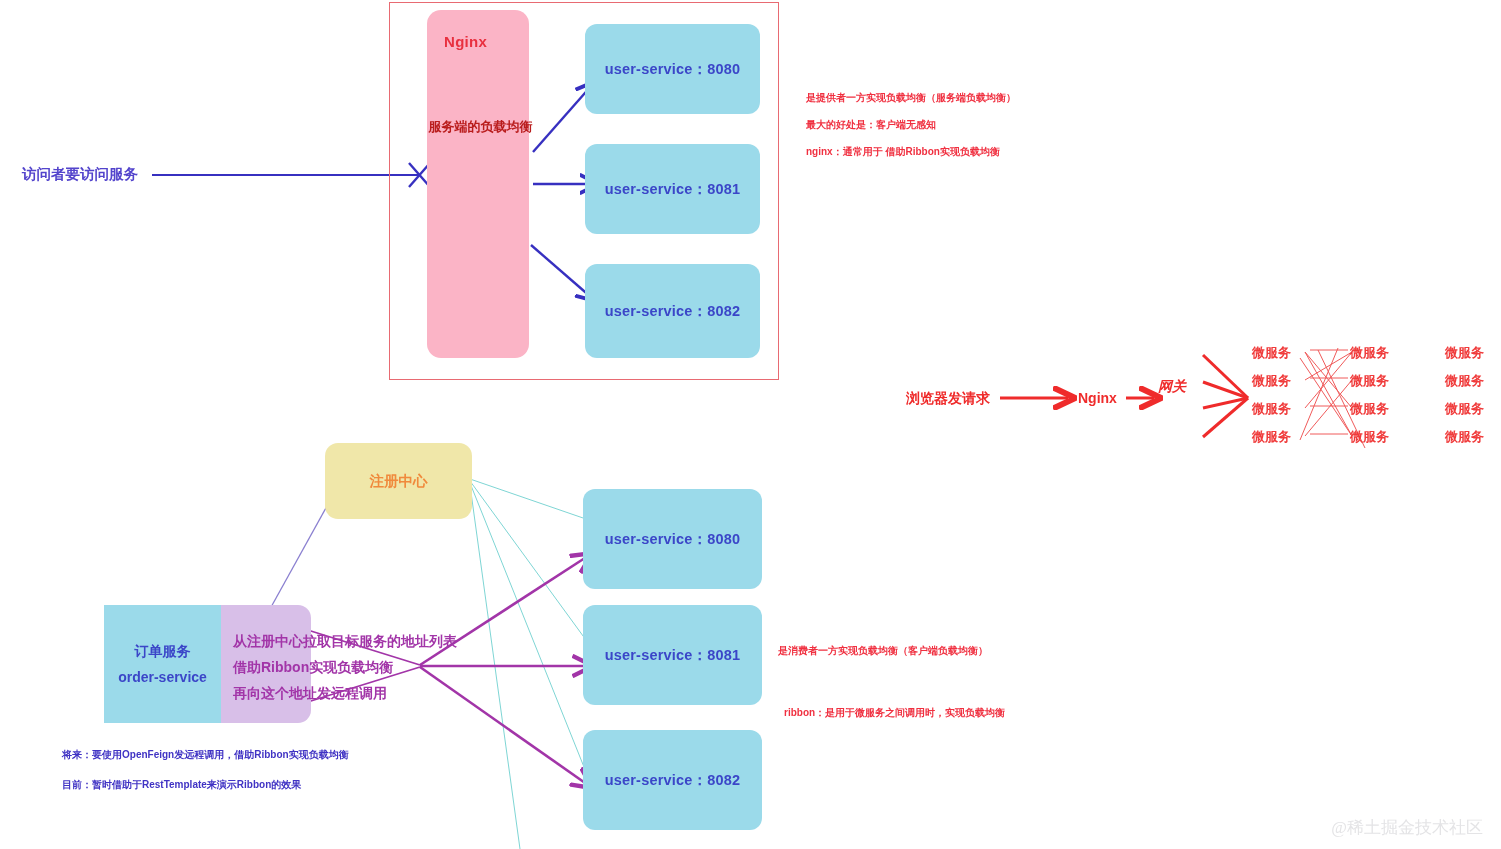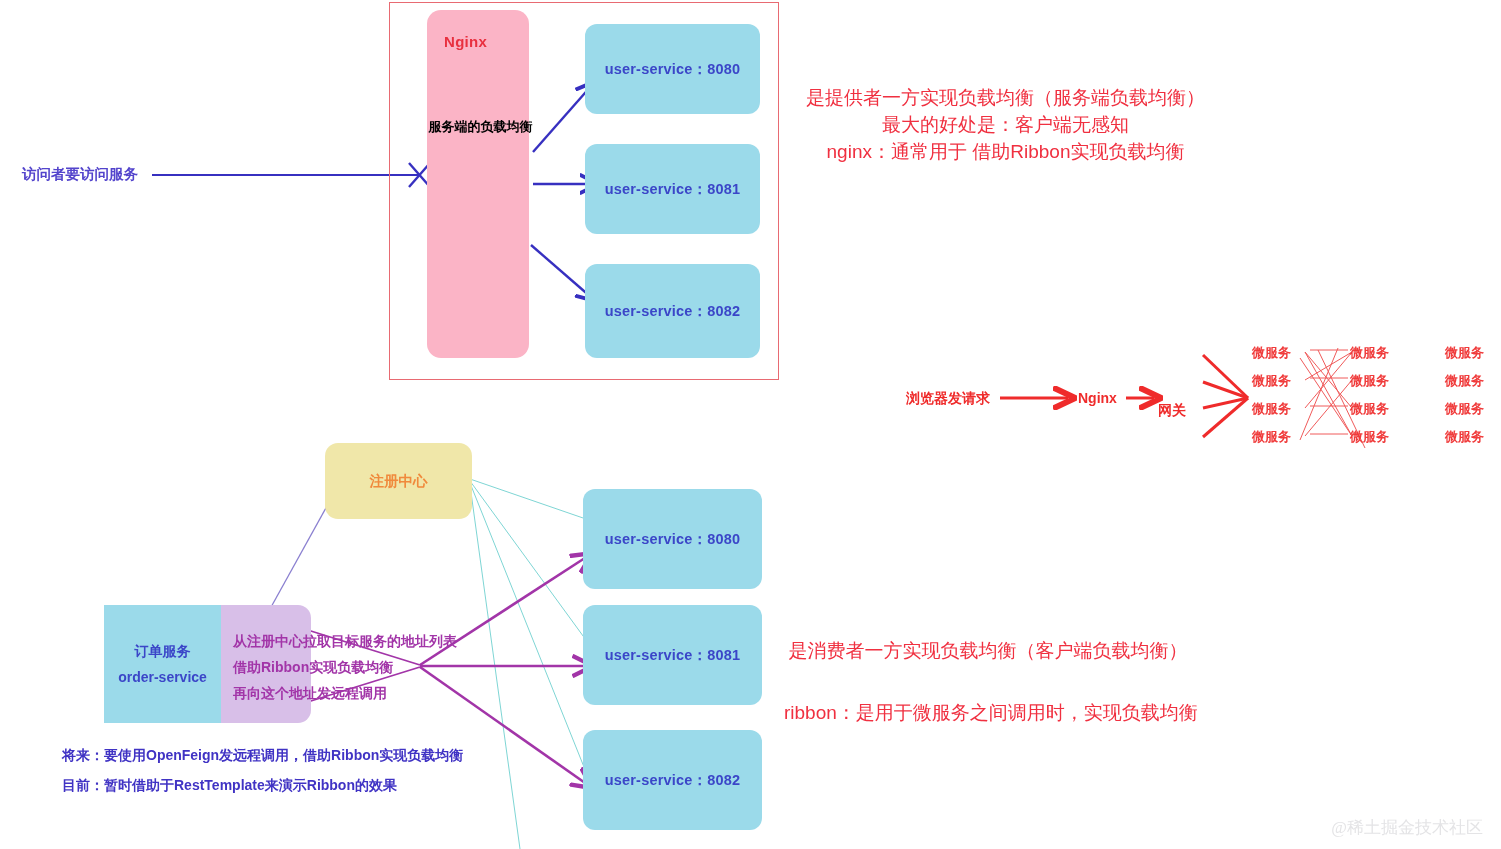--- a/index.html
+++ b/index.html
@@ -44,21 +44,21 @@
     color: #e8303f;
     font-weight: bold;
     font-size: 15px;
     letter-spacing: 0.3px;
   }
   .nginx-sub {
     position: absolute;
     left: -9px;
     top: 108px;
     width: 125px;
-    color: #000000;
+    color: #b91c1c;
     font-weight: bold;
     font-size: 13px;
     text-align: center;
     white-space: nowrap;
   }
 
   .svc-box {
     background: #9bdaea;
     border-radius: 12px;
     display: flex;
@@ -83,42 +83,41 @@
     top: 165px;
     color: #5344cc;
     font-weight: bold;
     font-size: 14.5px;
     white-space: nowrap;
   }
 
   
   .red-note {
     color: #f03040;
-    font-weight: normal;
-    font-size: 19px;
+    font-weight: bold;
+    font-size: 10px;
     white-space: nowrap;
     line-height: 27px;
-    text-align: center;
   }
   #note-server-lb { left: 806px; top: 84px; }
   #note-client-lb { left: 778px; top: 637px; }
   #note-client-lb .indent { padding-left: 6px; display: block; margin-top: 35px; }
 
   
   #gateway-sketch { left: 900px; top: 338px; width: 600px; height: 118px; }
   .gw-text {
     position: absolute;
     color: #ef2b2b;
     font-weight: bold;
     font-size: 14px;
     white-space: nowrap;
   }
   #gw-browser { left: 6px;  top: 52px; }
   #gw-nginx   { left: 178px; top: 52px; font-family: "Liberation Sans", sans-serif; }
-  #gw-gateway { left: 258px; top: 64px; }
+  #gw-gateway { left: 258px; top: 40px; font-style: italic; }
   .ms-text {
     position: absolute;
     color: #f03b3b;
     font-weight: bold;
     font-size: 13px;
     white-space: nowrap;
   }
 
   
   #registry-box {
@@ -187,21 +186,21 @@
   #svc2-8082 { left: 583px; top: 730px; width: 179px; height: 100px; }
 
   
   #bottom-notes {
     left: 62px;
     top: 740px;
   }
   .blue-note {
     color: #4033c4;
     font-weight: bold;
-    font-size: 14px;
+    font-size: 10px;
     line-height: 30px;
     white-space: nowrap;
   }
 
   
   #watermark {
     right: 18px;
     bottom: 10px;
     color: #e4e4e6;
     font-size: 17px;

